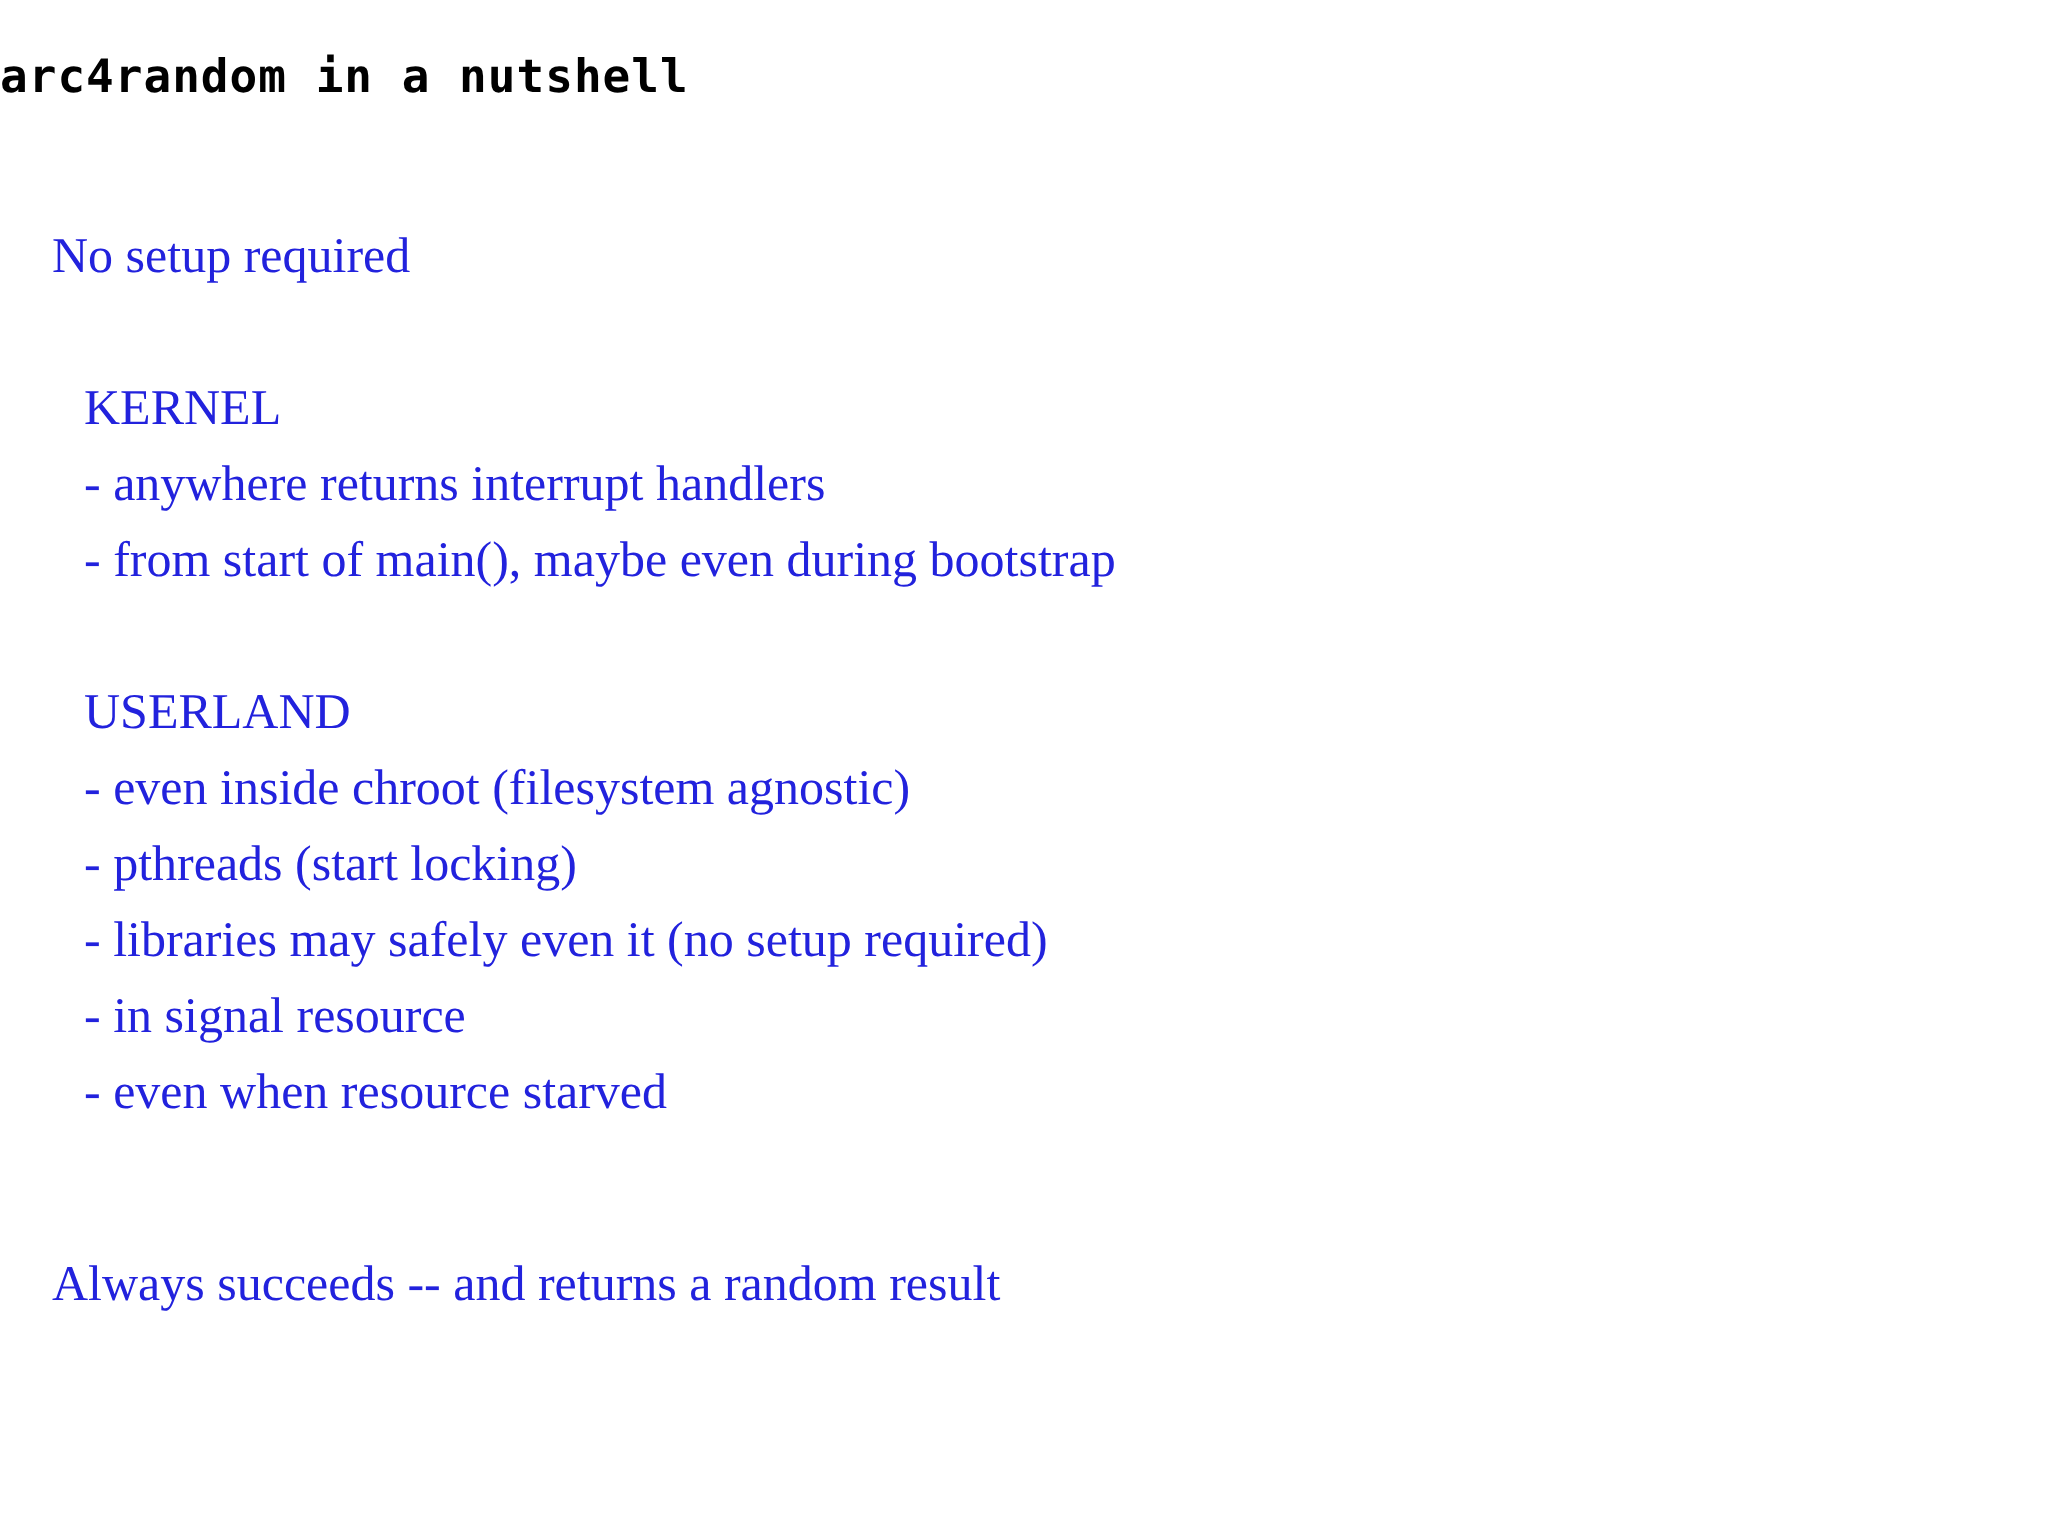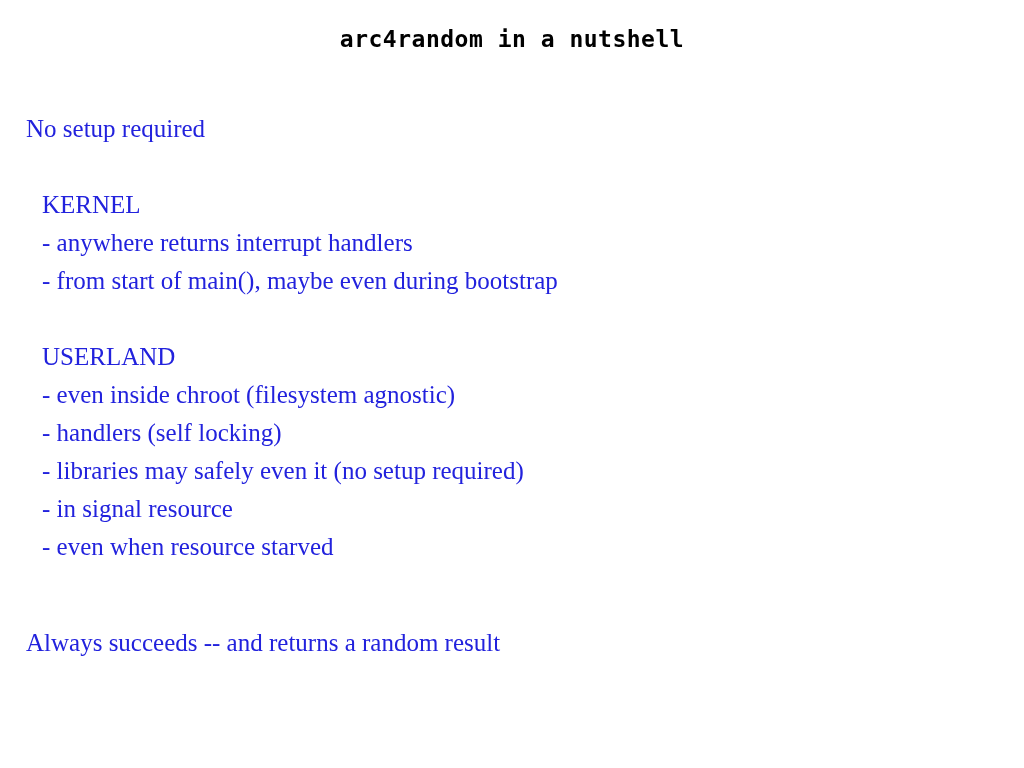--- a/index.html
+++ b/index.html
@@ -17,21 +17,21 @@
     position: relative;
     width: 1024px;
     height: 768px;
     box-sizing: border-box;
   }
   .slide-title {
     position: absolute;
     top: 26px;
     left: 0;
     width: 1024px;
-    text-align: center;
+    text-align: left;
     font-family: "DejaVu Sans Mono", monospace;
     font-weight: bold;
     font-size: 23px;
     letter-spacing: 0.5px;
     color: #000000;
   }
   .body-block {
     position: absolute;
     top: 110px;
     left: 26px;
@@ -66,21 +66,21 @@
 
   <div class="body-block">
     <div class="line lvl0">No setup required</div>
     <div class="spacer"></div>
     <div class="line lvl1">KERNEL</div>
     <div class="line lvl1">- anywhere returns interrupt handlers</div>
     <div class="line lvl1">- from start of main(), maybe even during bootstrap</div>
     <div class="spacer"></div>
     <div class="line lvl1">USERLAND</div>
     <div class="line lvl1">- even inside chroot (filesystem agnostic)</div>
-    <div class="line lvl1">- handlers (self locking)</div>
+    <div class="line lvl1">- pthreads (start locking)</div>
     <div class="line lvl1">- libraries may safely even it (no setup required)</div>
     <div class="line lvl1">- in signal resource</div>
     <div class="line lvl1">- even when resource starved</div>
     <div class="spacer"></div>
     <div class="spacer small"></div>
     <div class="line lvl0">Always succeeds -- and returns a random result</div>
   </div>
 
 </div>
 

